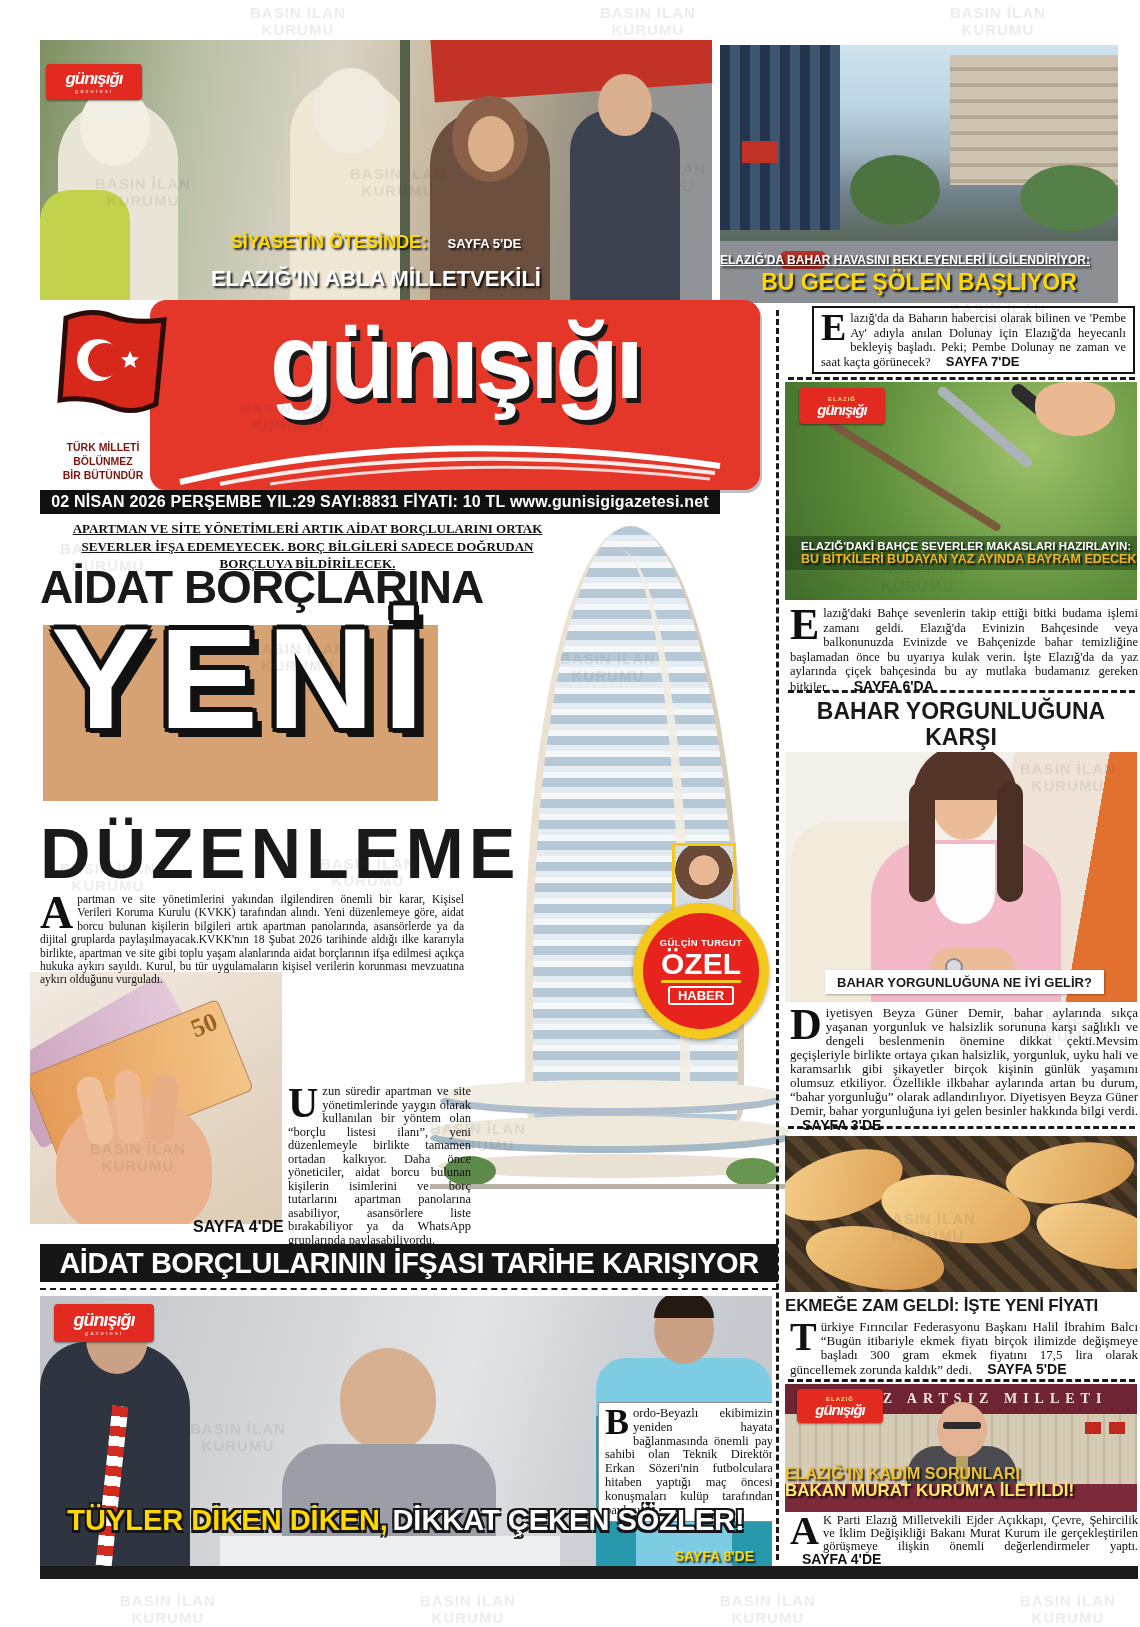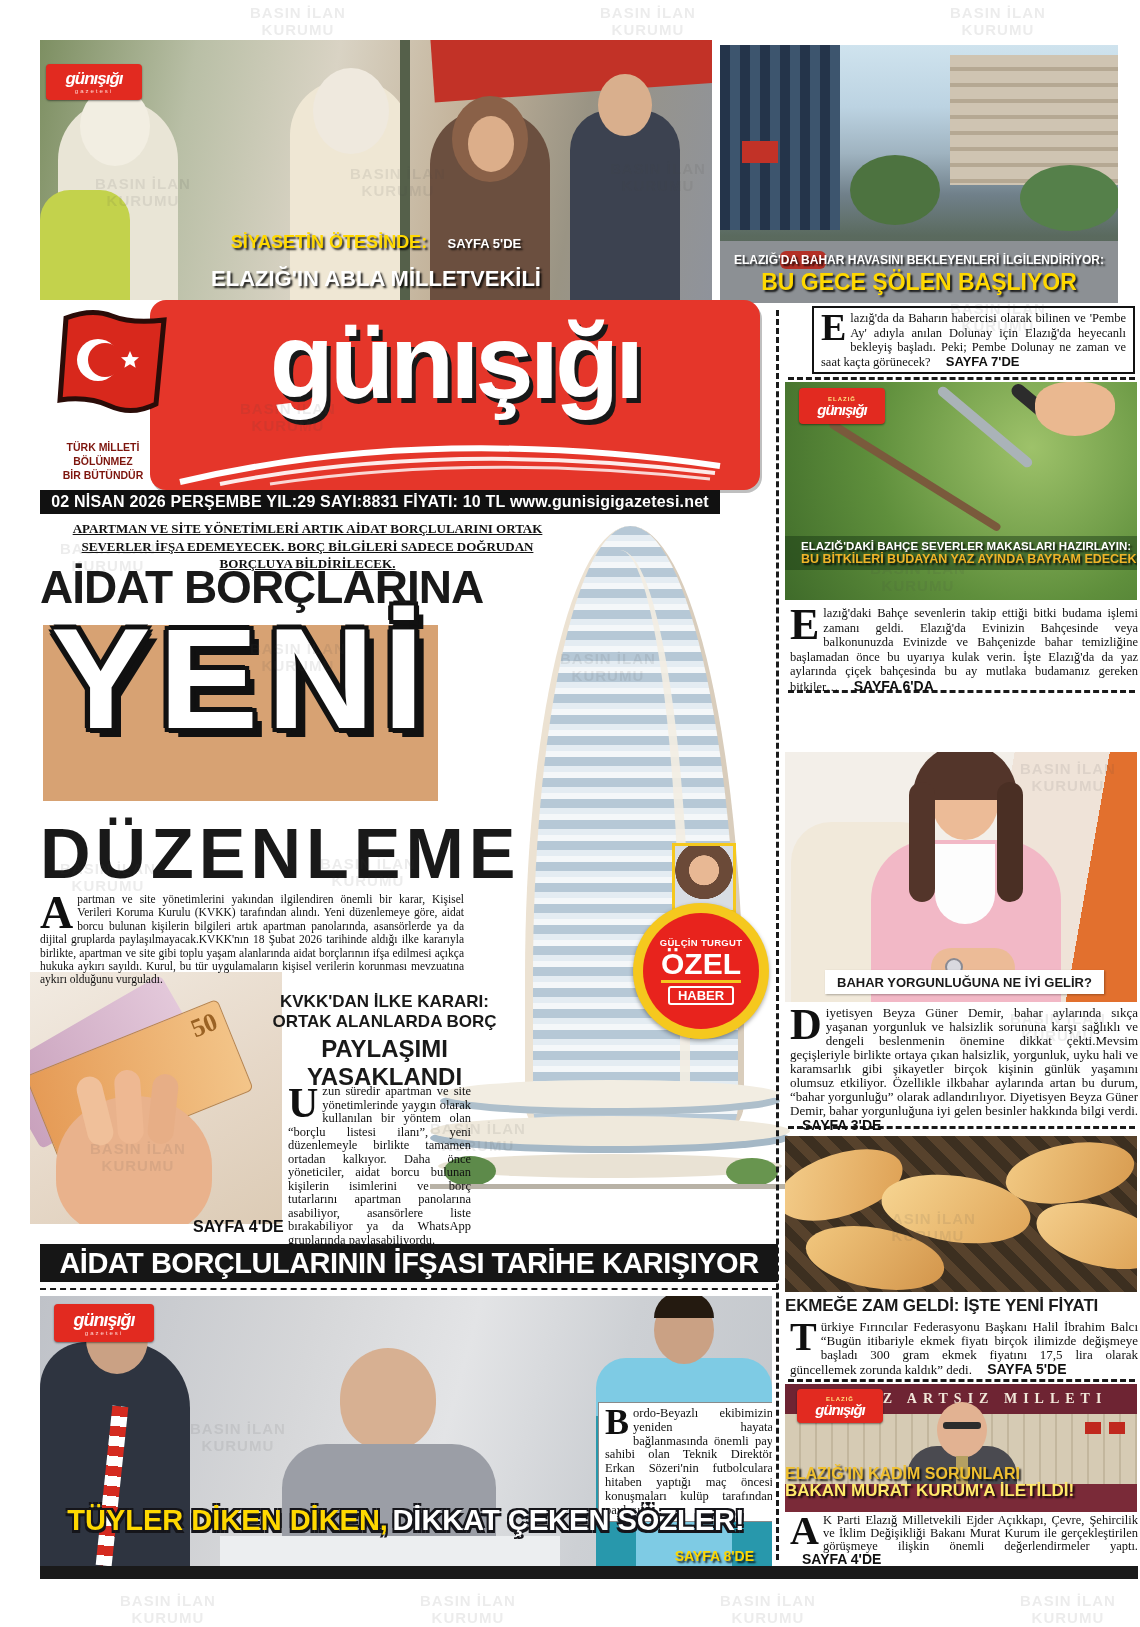--- a/index.html
+++ b/index.html
@@ -106,21 +106,21 @@
 
   <div class="photo" style="left:720px;top:45px;width:398px;height:258px;z-index:1;
               background:linear-gradient(to bottom,#cfe3ee 0%,#bcd3e2 24%,#9fb3c0 42%,#70808a 58%,#5a6a5e 74%,#586058 100%);">
     <div class="ph-shape" style="left:0;top:0;width:120px;height:185px;background:repeating-linear-gradient(90deg,#24344a 0 10px,#3d556e 10px 20px);"></div>
     <div class="ph-shape" style="left:22px;top:96px;width:36px;height:22px;background:#c23227;"></div>
     <div class="ph-shape" style="left:230px;top:10px;width:168px;height:130px;background:repeating-linear-gradient(to bottom,#cfc4b2 0 12px,#b5a893 12px 16px);"></div>
     <div class="ph-shape" style="left:130px;top:110px;width:90px;height:70px;background:#4d7340;border-radius:50%;"></div>
     <div class="ph-shape" style="left:300px;top:120px;width:100px;height:66px;background:#55804a;border-radius:50%;"></div>
     <div class="ph-shape" style="left:0;top:196px;width:398px;height:62px;background:#8c9094;"></div>
     <div class="ph-shape" style="left:60px;top:206px;width:46px;height:18px;background:#b43026;border-radius:6px;"></div>
-    <div class="abs hl shadow1" style="left:0;top:208px;width:100%;text-align:center;color:#fff;font-size:12px;z-index:3;">ELAZIĞ'DA BAHAR HAVASINI BEKLEYENLERİ İLGİLENDİRİYOR:</div>
+    <div class="abs hl shadow1" style="left:0;top:208px;width:100%;text-align:left;color:#fff;font-size:12px;z-index:3;text-decoration:underline;">ELAZIĞ'DA BAHAR HAVASINI BEKLEYENLERİ İLGİLENDİRİYOR:</div>
     <div class="abs hl shadow1" style="left:0;top:224px;width:100%;text-align:center;color:#ffd800;font-size:23px;z-index:3;">BU GECE ŞÖLEN BAŞLIYOR</div>
   </div>
 
   <div class="abs" style="left:812px;top:306px;width:323px;height:68px;background:#fff;border:2px solid #111;z-index:3;padding:3px 7px;box-sizing:border-box;">
     <div class="bodytext" style="font-size:12.5px;line-height:14.5px;">
       <span class="dropcap" style="font-size:38px;">E</span><span>lazığ'da da Baharın habercisi olarak bilinen ve 'Pembe Ay' adıyla anılan Dolunay için Elazığ'da heyecanlı bekleyiş başladı. Peki; Pembe Dolunay ne zaman ve saat kaçta görünecek?</span>
       <b class="pageref" style="font-size:13px;">SAYFA 7'DE</b>
     </div>
   </div>
 
@@ -182,26 +182,20 @@
     <div class="ph-shape" style="left:6px;top:62px;width:205px;height:96px;background:linear-gradient(100deg,#e59a55,#f3c589);transform:rotate(-22deg);border-radius:6px;border:1px solid #b9854d;">
       <span style="position:absolute;right:8px;top:4px;font-family:'Liberation Serif',serif;font-weight:bold;font-size:26px;color:#9a6224;">50</span>
     </div>
     <div class="ph-shape" style="left:26px;top:124px;width:156px;height:140px;background:#e9b28c;border-radius:50% 50% 40% 40%;"></div>
     <div class="ph-shape" style="left:52px;top:104px;width:26px;height:70px;background:#f0c09a;border-radius:13px;transform:rotate(-14deg);"></div>
     <div class="ph-shape" style="left:86px;top:98px;width:26px;height:74px;background:#eeb892;border-radius:13px;transform:rotate(-4deg);"></div>
     <div class="ph-shape" style="left:120px;top:102px;width:26px;height:70px;background:#e7ae86;border-radius:13px;transform:rotate(6deg);"></div>
   </div>
   <b class="abs pageref" style="left:193px;top:1218px;font-size:16px;z-index:3;margin:0;">SAYFA 4'DE</b>
 
-  <div class="abs" style="left:272px;top:992px;width:225px;text-align:center;z-index:3;">
-    <div class="hl" style="font-size:17px;line-height:1.18;">KVKK'DAN İLKE KARARI:</div>
-    <div class="hl" style="font-size:17px;line-height:1.18;">ORTAK ALANLARDA BORÇ</div>
-    <div class="hl" style="font-size:24px;line-height:1.15;margin-top:3px;">PAYLAŞIMI</div>
-    <div class="hl" style="font-size:24px;line-height:1.15;">YASAKLANDI</div>
-  </div>
   <div class="abs bodytext" style="left:288px;top:1085px;width:183px;font-size:12.5px;line-height:13.5px;">
     <span class="dropcap" style="font-size:42px;">U</span><span>zun süredir apartman ve site yönetimlerinde yaygın olarak kullanılan bir yöntem olan “borçlu listesi ilanı”, yeni düzenlemeyle birlikte tamamen ortadan kalkıyor. Daha önce yöneticiler, aidat borcu bulunan kişilerin isimlerini ve borç tutarlarını apartman panolarına asabiliyor, asansörlere liste bırakabiliyor ya da WhatsApp gruplarında paylaşabiliyordu.</span>
   </div>
 
   <div class="abs" style="left:672px;top:843px;width:58px;height:64px;border:3px solid #f5c81e;z-index:4;
               background:radial-gradient(circle at 50% 38%,#e8b894 0 30%,#6b4a38 31% 58%,#d8dde4 59%);"></div>
   <div class="abs" style="left:633px;top:903px;width:136px;height:136px;border-radius:50%;background:#f5c81e;z-index:4;box-shadow:0 2px 4px rgba(0,0,0,.35);">
     <div style="position:absolute;left:10px;top:10px;right:10px;bottom:10px;border-radius:50%;background:#e8231d;
                 display:flex;flex-direction:column;align-items:center;justify-content:center;">
       <span style="color:#fff;font-weight:bold;font-size:9.5px;letter-spacing:.3px;">GÜLÇİN TURGUT</span>
@@ -263,20 +257,21 @@
       <span class="b-main" style="font-size:15px;">günışığı</span>
     </div>
   </div>
   <div class="abs bodytext" style="left:790px;top:606px;width:348px;font-size:12.5px;line-height:14.5px;">
     <span class="dropcap" style="font-size:44px;">E</span><span>lazığ'daki Bahçe sevenlerin takip ettiği bitki budama işlemi zamanı geldi. Elazığ'da Evinizin Bahçesinde veya balkonunuzda Evinizde ve Bahçenizde bahar temizliğine başlamadan önce bu uyarıya kulak verin. İşte Elazığ'da da yaz aylarında çiçek bahçesinda bu ay mutlaka budamanız gereken bitkiler…</span>
     <b class="pageref" style="font-size:14px;">SAYFA 6'DA</b>
   </div>
   <div class="dashed-h" style="left:788px;top:690px;width:347px;"></div>
 
   <div class="abs" style="left:785px;top:698px;width:352px;text-align:center;z-index:3;">
+    <div class="hl" style="font-size:23px;line-height:1.15;">BAHAR YORGUNLUĞUNA KARŞI</div>
   </div>
   <div class="photo" style="left:785px;top:752px;width:352px;height:250px;z-index:1;
               background:linear-gradient(100deg,#f3efe9 0%,#f3efe9 58%,#efe3d8 58% 82%,#e2702e 82% 100%);">
     <div class="ph-shape" style="left:6px;top:70px;width:150px;height:180px;background:#f1e9da;border-radius:40px 40px 0 0;"></div>
     <div class="ph-shape" style="left:86px;top:88px;width:190px;height:162px;background:#f2b8c6;border-radius:60px 60px 0 0;"></div>
     <div class="ph-shape" style="left:150px;top:92px;width:60px;height:80px;background:#fdfdfd;border-radius:0 0 30px 30px;"></div>
     <div class="ph-shape" style="left:146px;top:6px;width:68px;height:82px;background:#ecbb97;border-radius:50%;"></div>
     <div class="ph-shape" style="left:128px;top:-8px;width:104px;height:56px;background:#53352a;border-radius:52px 52px 0 0;"></div>
     <div class="ph-shape" style="left:124px;top:30px;width:26px;height:120px;background:#53352a;border-radius:13px;"></div>
     <div class="ph-shape" style="left:212px;top:30px;width:26px;height:120px;background:#4a2f24;border-radius:13px;"></div>

